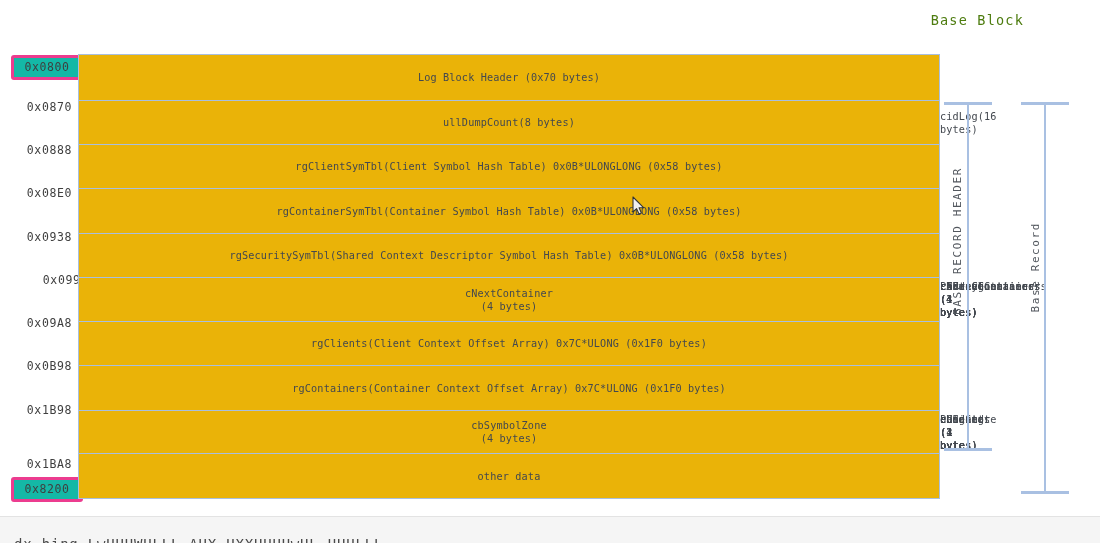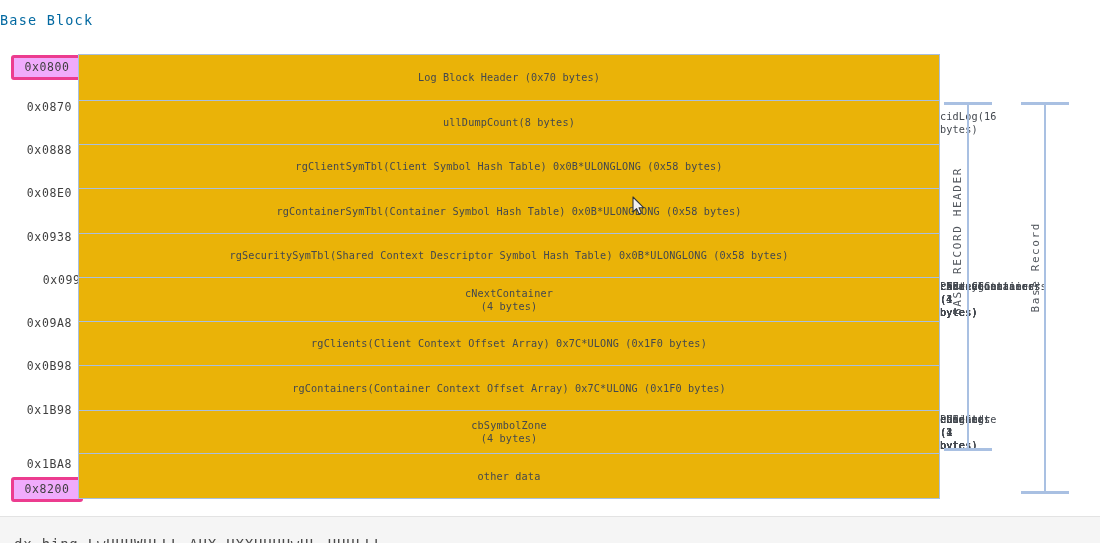--- a/index.html
+++ b/index.html
@@ -18,24 +18,24 @@
     overflow: hidden;
     background: #ffffff;
   }
 
   
   #diagram-title {
     position: absolute;
     left: 0;
     top: 12px;
     width: 1024px;
-    text-align: left;
+    text-align: right;
     font-size: 13.5px;
     letter-spacing: 1.2px;
-    color: #0369a1;
+    color: #4d7c0f;
     font-family: "DejaVu Sans Mono", "Liberation Mono", monospace;
   }
 
   
   #block-table {
     position: absolute;
     left: 78px;
     top: 54px;
     width: 862px;
     border-collapse: collapse;
@@ -61,21 +61,21 @@
     color: #3f3f3f;
     letter-spacing: 0.6px;
     font-family: "DejaVu Sans Mono", "Liberation Mono", monospace;
     white-space: nowrap;
     text-align: right;
     width: 64px;
   }
   .addr-label.hl {
     border: 3px solid #ec3c8f;
     border-radius: 3px;
-    background: #f0abfc;
+    background: #14b8a6;
     padding: 2px 4px 3px 4px;
     width: 58px;
     text-align: center;
   }
 
   
   .bracket {
     position: absolute;
     width: 2px;
     background: #a9c0e2;

